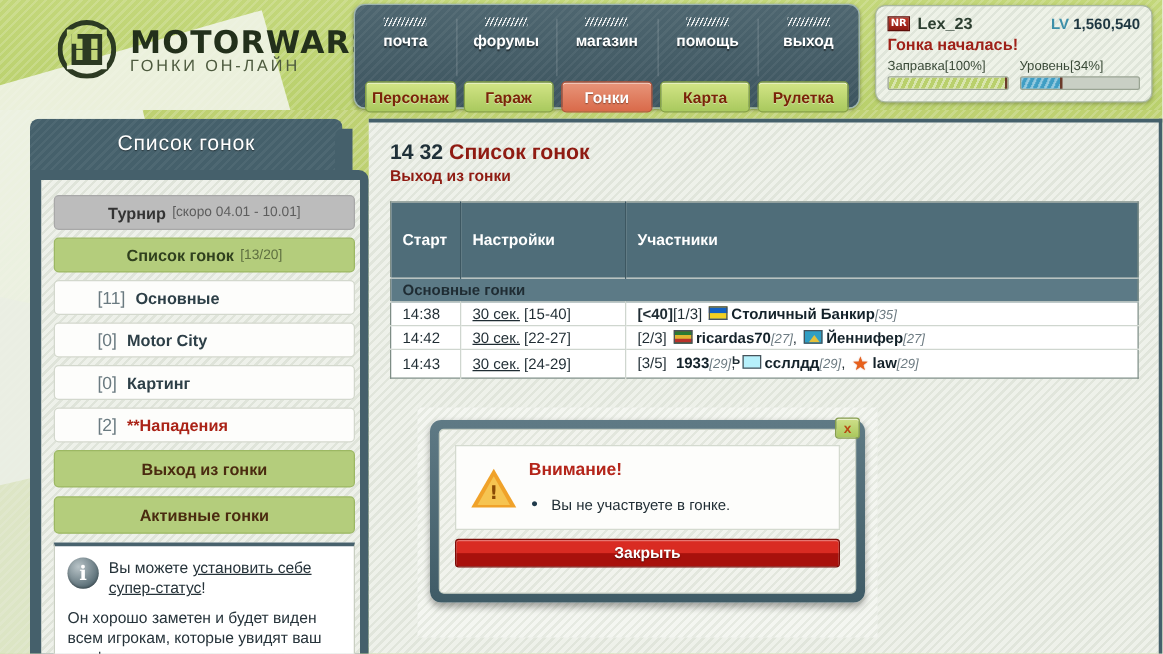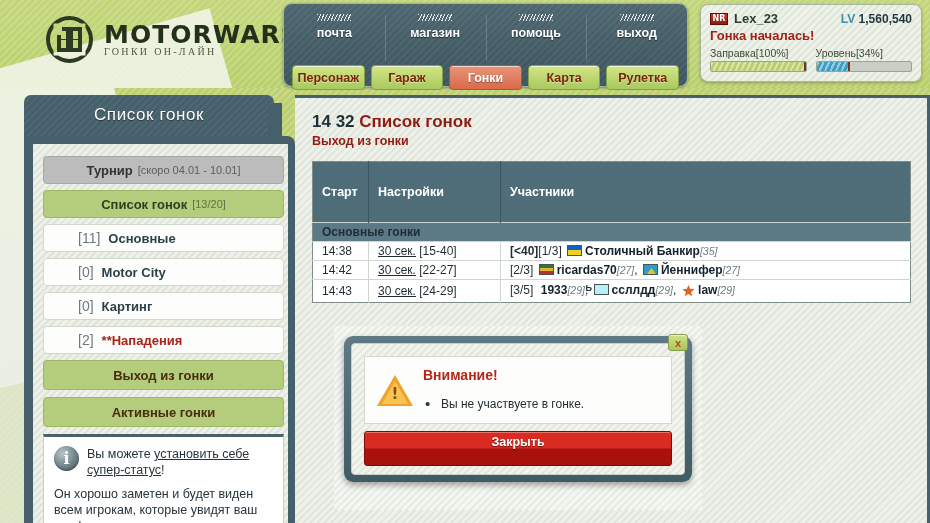--- a/index.html
+++ b/index.html
@@ -57,22 +57,22 @@
   #logo-mark .core::before, #logo-mark .core::after {
     content: ""; position: absolute; background: #c3d77a; width: 5px; height: 8px;
   }
   #logo-mark .core::before { left: 4px; top: 4px; box-shadow: 12px 0 0 #c3d77a, 0 9px 0 #c3d77a, 12px 9px 0 #c3d77a; }
   #logo-text { line-height: 1; }
   #logo-title {
     font-size: 25px; font-weight: bold; letter-spacing: 1px; color: #23301b;
     font-family: "DejaVu Sans", sans-serif;
   }
   #logo-sub {
-    font-size: 10px; letter-spacing: 2.3px; color: #4d5a3e; margin-top: 0;
-    font-family: Liberation Serif, serif;
+    font-size: 13px; letter-spacing: 2.3px; color: #4d5a3e; margin-top: 0;
+    font-family: Liberation Sans, sans-serif;
   }
 
   
   #nav-panel {
     position: absolute; left: 283px; top: 3px; width: 405px; height: 84px;
     background:
       repeating-linear-gradient(135deg, rgba(255,255,255,.05) 0 2px, rgba(0,0,0,0) 2px 5px),
       linear-gradient(#4e6670, #3d555f);
     border-radius: 9px;
     border: 1px solid #9db4ae;
@@ -404,21 +404,21 @@
   }
   #modal-message::before {
     content: "•"; position: absolute; left: 2px; top: -2px;
     color: #1f3a4a; font-size: 15px;
   }
   #modal-action {
     margin-top: 7px;
     background: linear-gradient(#d92b22 0 48%, #a8110c 52% 100%);
     border: 1px solid #7d0b07;
     border-radius: 3px;
-    height: 35px; line-height: 21px; text-align: center;
+    height: 23px; line-height: 21px; text-align: center;
     color: #fff; font-size: 12.5px; font-weight: bold;
     text-shadow: 0 1px 1px rgba(0,0,0,.5);
     cursor: pointer;
     box-shadow: inset 0 1px 0 rgba(255,255,255,.35);
   }
 </style>
 </head>
 <body>
 
 <div id="top-banner">
@@ -435,20 +435,24 @@
       <div id="logo-sub">ГОНКИ ОН-ЛАЙН</div>
     </div>
   </div>
 </div>
 
 <div id="nav-panel">
   <div id="nav-top">
     <div class="nav-top-item">
       <span class="hatch"></span>
       <span>почта</span>
+    </div>
+    <div class="nav-top-item">
+      <span class="hatch"></span>
+      <span>форумы</span>
     </div>
     <div class="nav-top-item">
       <span class="hatch"></span>
       <span>магазин</span>
     </div>
     <div class="nav-top-item">
       <span class="hatch"></span>
       <span>помощь</span>
     </div>
     <div class="nav-top-item">

